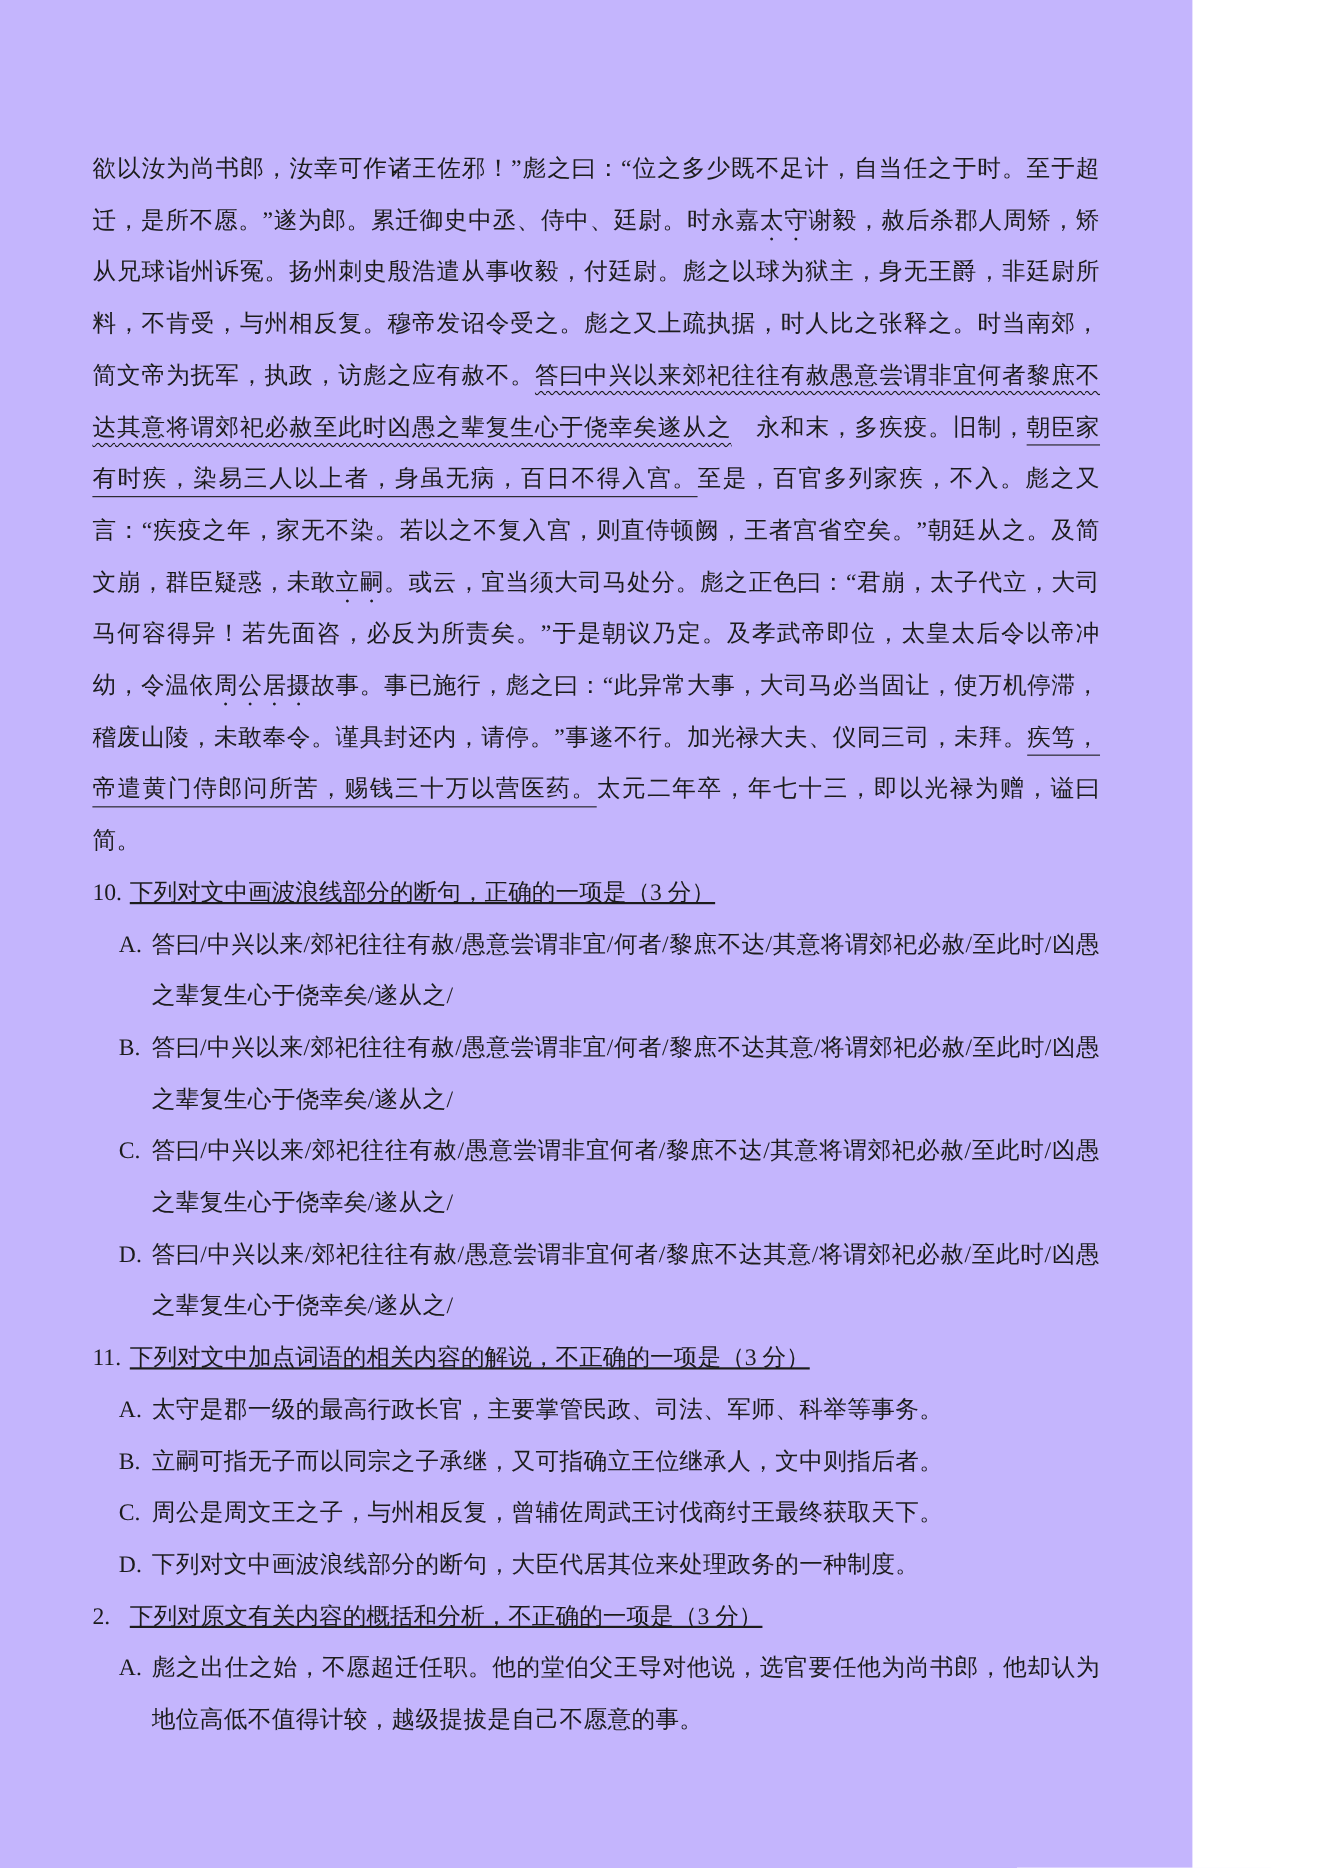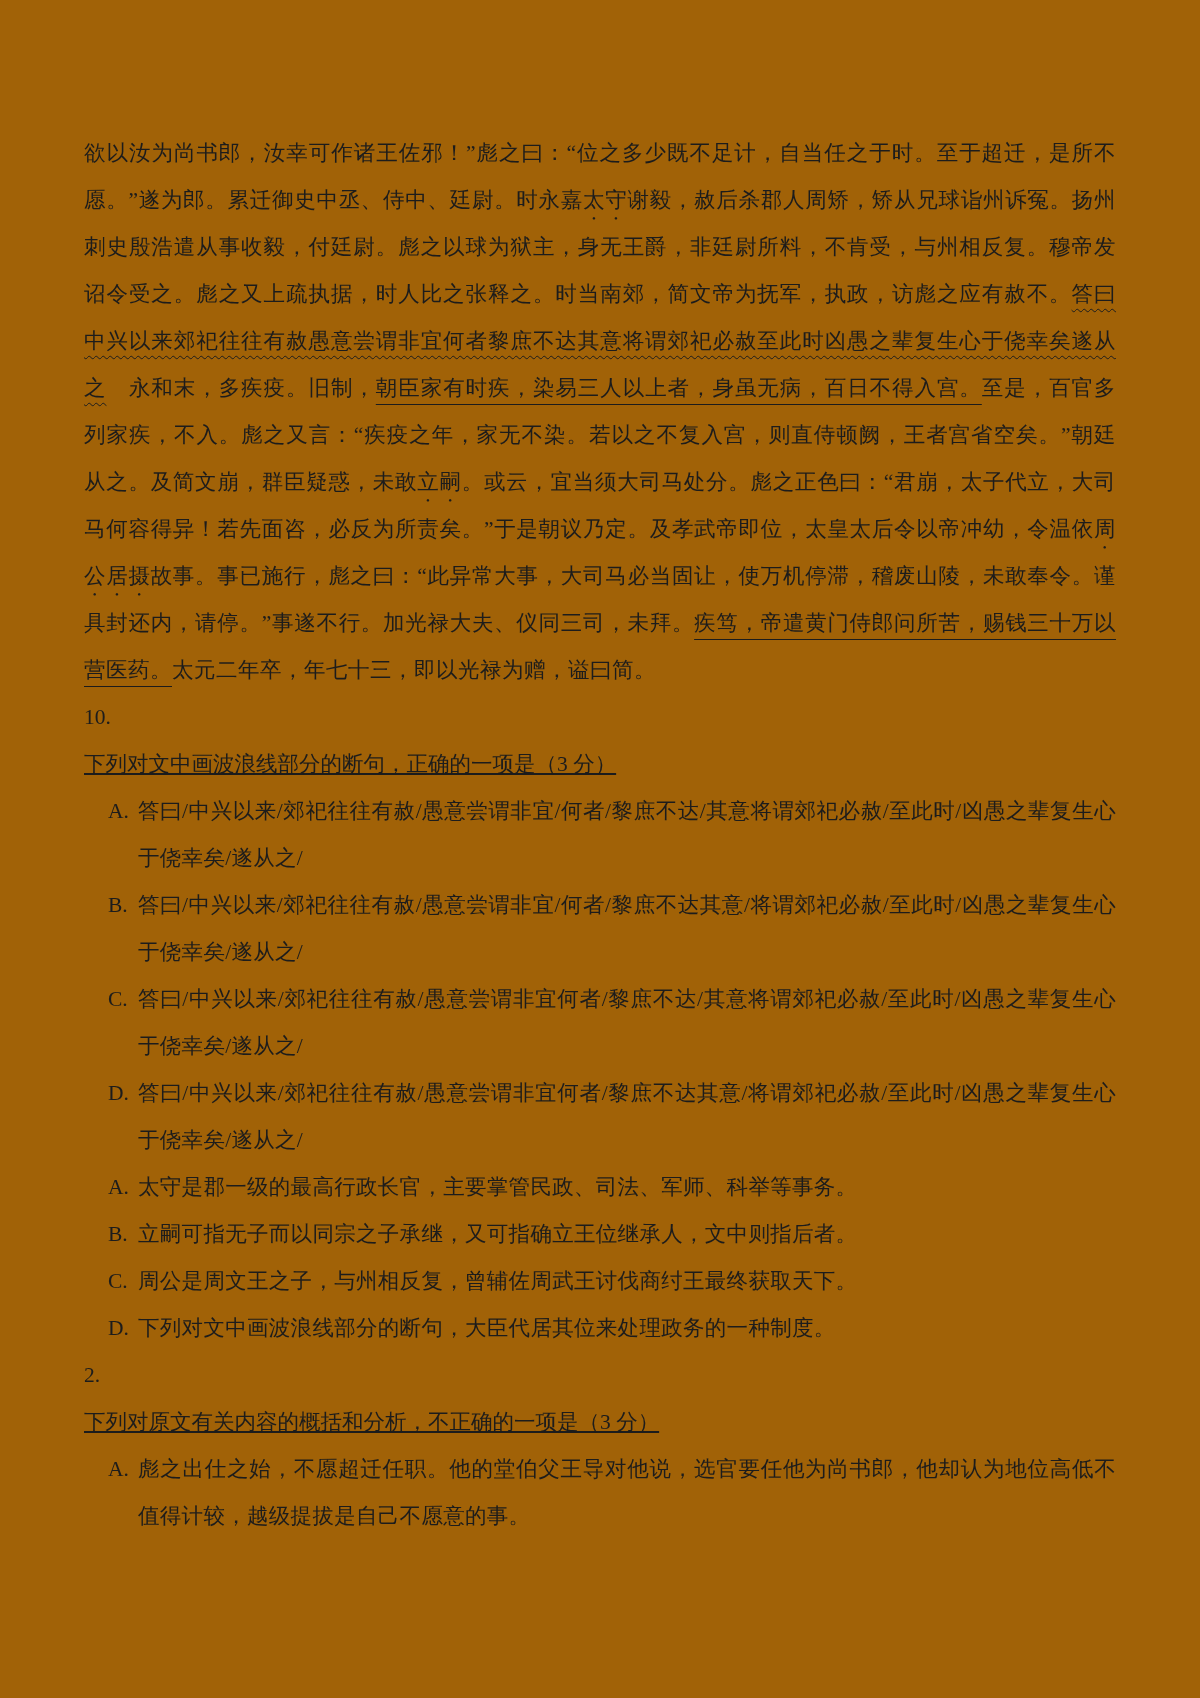--- a/index.html
+++ b/index.html
@@ -9,24 +9,24 @@
   }
   body {
     width: 1200px;
     height: 1698px;
     color: #1c1c1c;
     font-family: "Liberation Serif", serif;
     overflow: hidden;
   }
   .page {
     box-sizing: border-box;
-    width: 1200px;
+    width: 1084px;
     height: 1698px;
     padding: 130px 84px 0 84px;
-    background: #a16207;
+    background: #c4b5fd;
   }
   .passage {
     font-size: 21.5px;
     line-height: 47px;
     text-align: justify;
     letter-spacing: 0.5px;
   }
   .seg-normal { text-decoration: none; }
   .seg-wavy {
     text-decoration-line: underline;
@@ -49,21 +49,20 @@
   .attribution {
     font-size: 21.5px;
     line-height: 47px;
     text-align: right;
     padding-right: 2px;
   }
   .question { font-size: 21.5px; }
   .q-head {
     display: flex;
     line-height: 47px;
-    flex-direction: column;
   }
   .q-num {
     flex: none;
     width: 34px;
   }
   .q-stem { flex: 1; text-decoration: underline; }
   .option {
     display: flex;
     line-height: 47px;
   }
@@ -103,20 +102,24 @@
         <div class="option">
           <span class="opt-label">C.</span>
           <div class="opt-text">答曰/中兴以来/郊祀往往有赦/愚意尝谓非宜何者/黎庶不达/其意将谓郊祀必赦/至此时/凶愚之辈复生心于侥幸矣/遂从之/</div>
         </div>
         <div class="option">
           <span class="opt-label">D.</span>
           <div class="opt-text">答曰/中兴以来/郊祀往往有赦/愚意尝谓非宜何者/黎庶不达其意/将谓郊祀必赦/至此时/凶愚之辈复生心于侥幸矣/遂从之/</div>
         </div>
       </div>
       <div class="question">
+        <div class="q-head">
+          <span class="q-num">11.</span>
+          <span class="q-stem">下列对文中加点词语的相关内容的解说，不正确的一项是（3 分）</span>
+        </div>
         <div class="option">
           <span class="opt-label">A.</span>
           <div class="opt-text">太守是郡一级的最高行政长官，主要掌管民政、司法、军师、科举等事务。</div>
         </div>
         <div class="option">
           <span class="opt-label">B.</span>
           <div class="opt-text">立嗣可指无子而以同宗之子承继，又可指确立王位继承人，文中则指后者。</div>
         </div>
         <div class="option">
           <span class="opt-label">C.</span>

